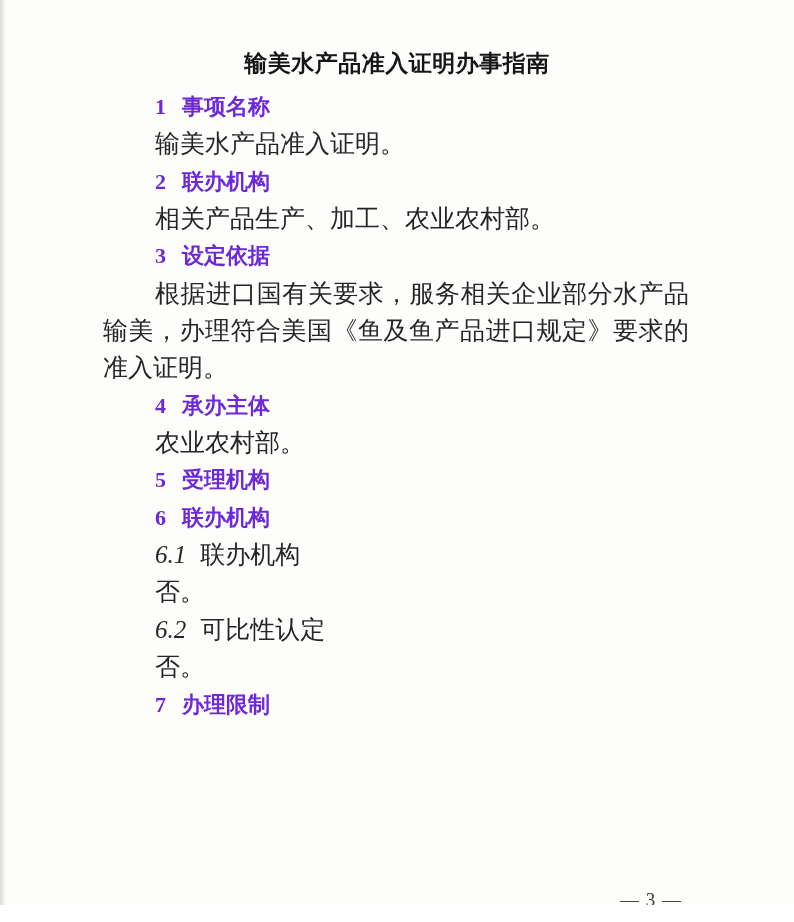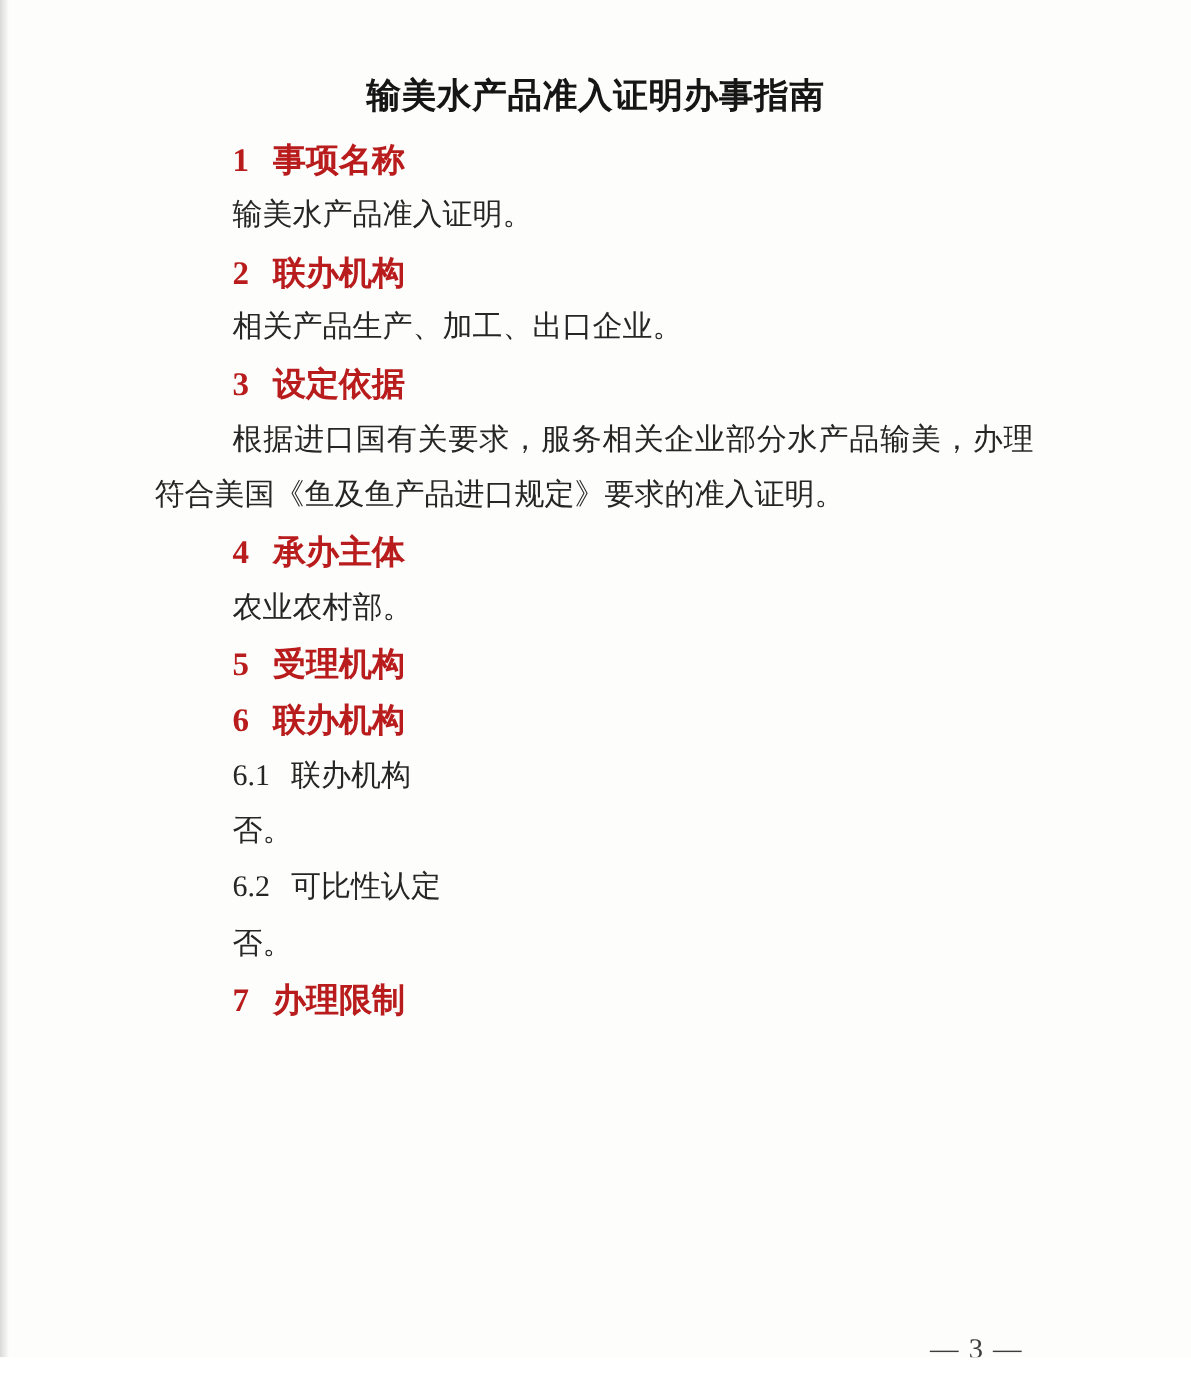--- a/index.html
+++ b/index.html
@@ -46,33 +46,34 @@
   .doc-body h2 {
     margin: 0;
     line-height: 37.35px;
     text-indent: 52px;
     text-align: justify;
   }
   h2.heading {
     font-family: "Liberation Sans", "DejaVu Sans", sans-serif;
     font-weight: 700;
     font-size: 22px;
-    color: #b91c1c;
+    color: #6d28d9;
   }
   h2.heading .h-num {
     font-family: "Liberation Serif", "DejaVu Serif", serif;
     font-weight: 600;
     margin-right: 16px;
   }
   .para, .subheading {
-    font-size: 20px;
+    font-size: 25px;
     color: #262626;
   }
   .subheading .sh-num {
     margin-right: 14px;
+    font-style: italic;
   }
   .page-number {
     position: absolute;
     top: 889px;
     right: 112px;
     font-size: 19px;
     letter-spacing: 1px;
     color: #3c3c3c;
   }
 </style>
@@ -81,21 +82,21 @@
 
 <div class="page">
   <div class="scan-edge"></div>
 
   <h1 class="doc-title">输美水产品准入证明办事指南</h1>
 
   <div class="doc-body">
       <h2 class="heading"><span class="h-num">1</span><span>事项名称</span></h2>
       <p class="para">输美水产品准入证明。</p>
       <h2 class="heading"><span class="h-num">2</span><span>联办机构</span></h2>
-      <p class="para">相关产品生产、加工、出口企业。</p>
+      <p class="para">相关产品生产、加工、农业农村部。</p>
       <h2 class="heading"><span class="h-num">3</span><span>设定依据</span></h2>
       <p class="para">根据进口国有关要求，服务相关企业部分水产品输美，办理符合美国《鱼及鱼产品进口规定》要求的准入证明。</p>
       <h2 class="heading"><span class="h-num">4</span><span>承办主体</span></h2>
       <p class="para">农业农村部。</p>
       <h2 class="heading"><span class="h-num">5</span><span>受理机构</span></h2>
       <h2 class="heading"><span class="h-num">6</span><span>联办机构</span></h2>
       <p class="subheading"><span class="sh-num">6.1</span><span>联办机构</span></p>
       <p class="para">否。</p>
       <p class="subheading"><span class="sh-num">6.2</span><span>可比性认定</span></p>
       <p class="para">否。</p>

